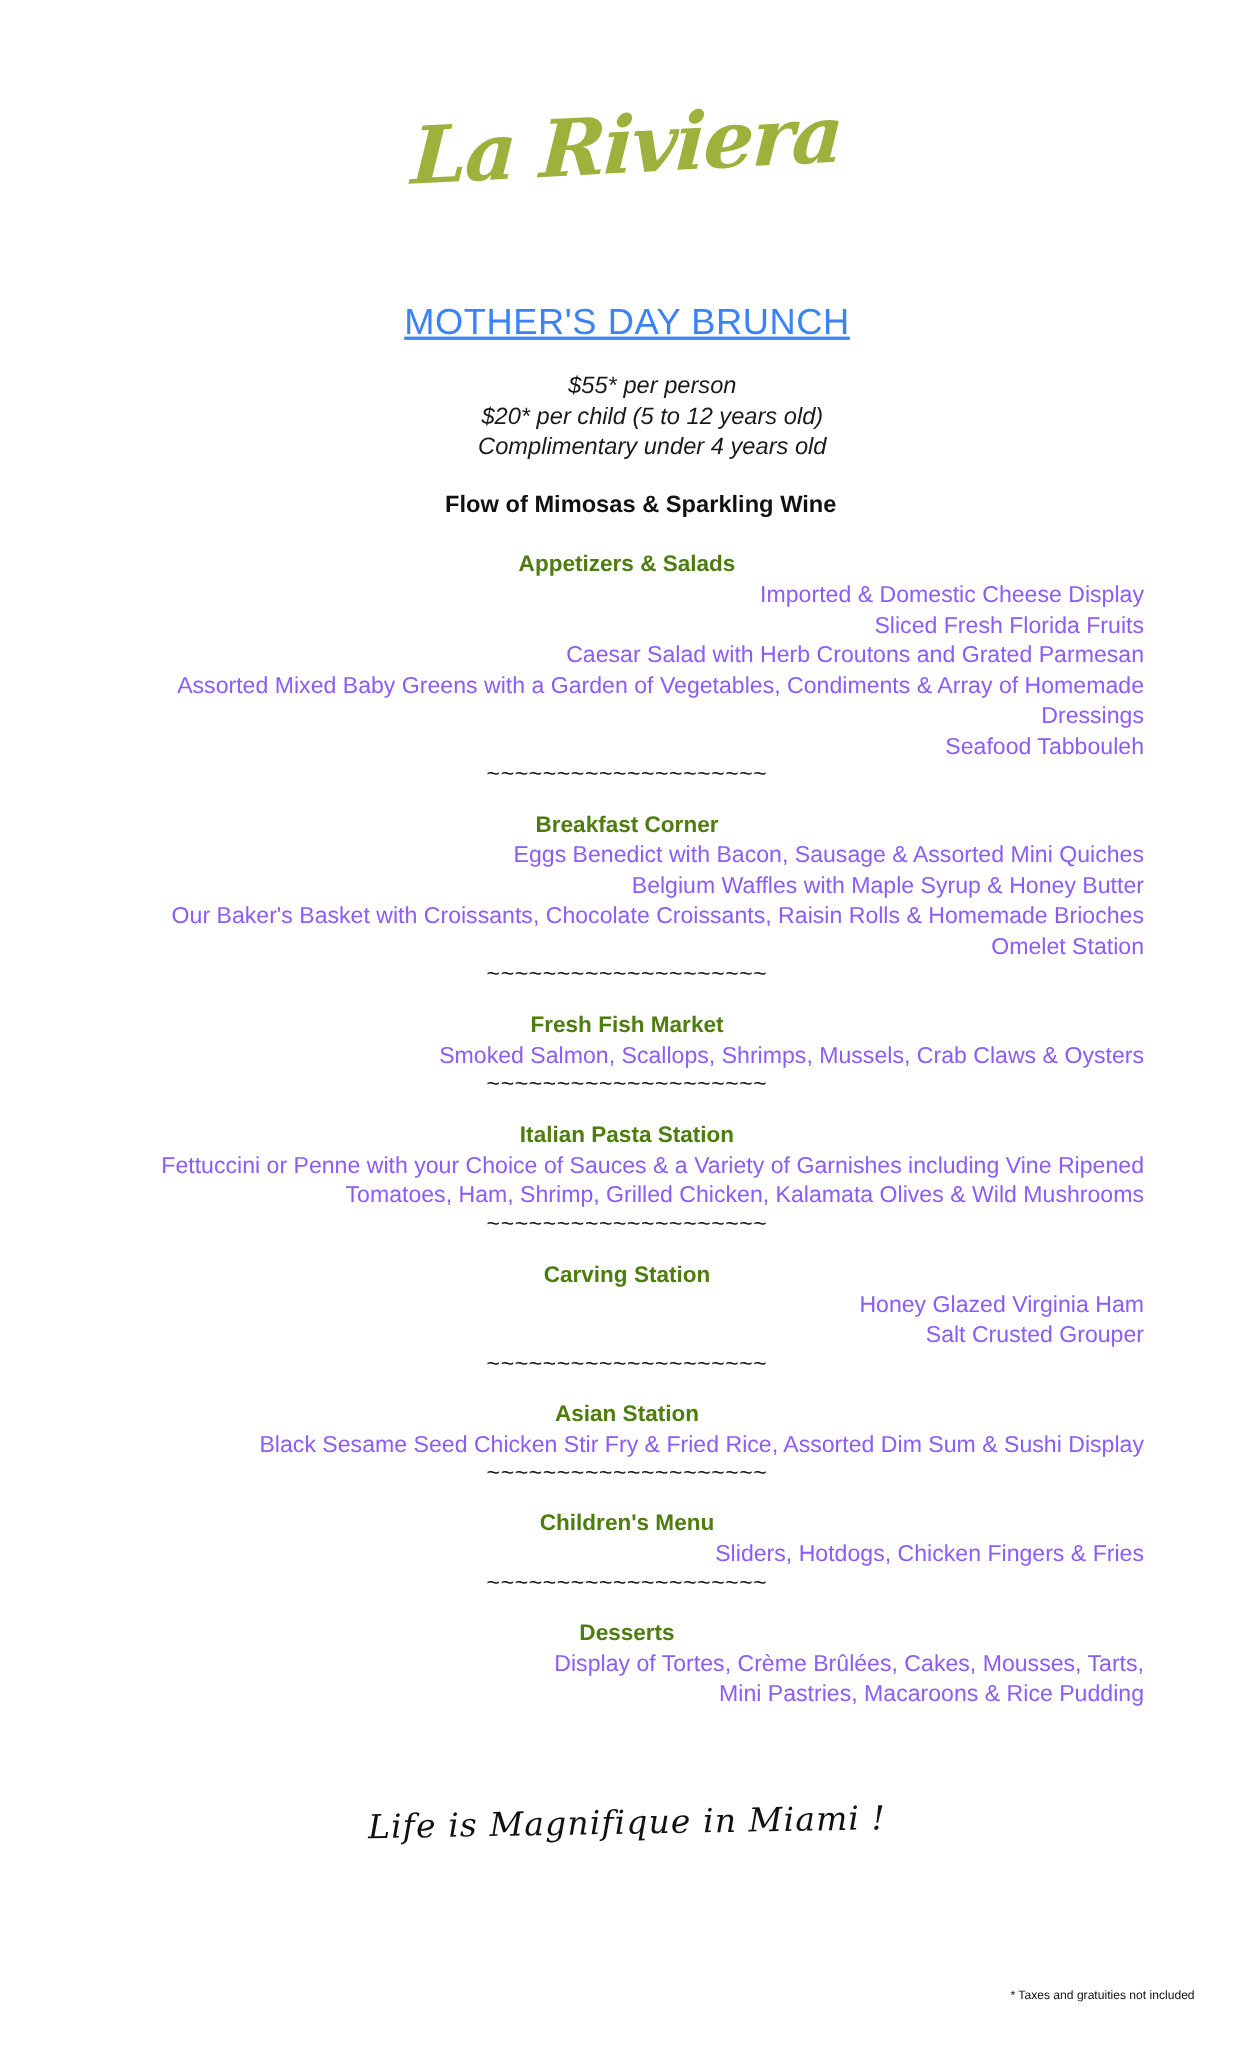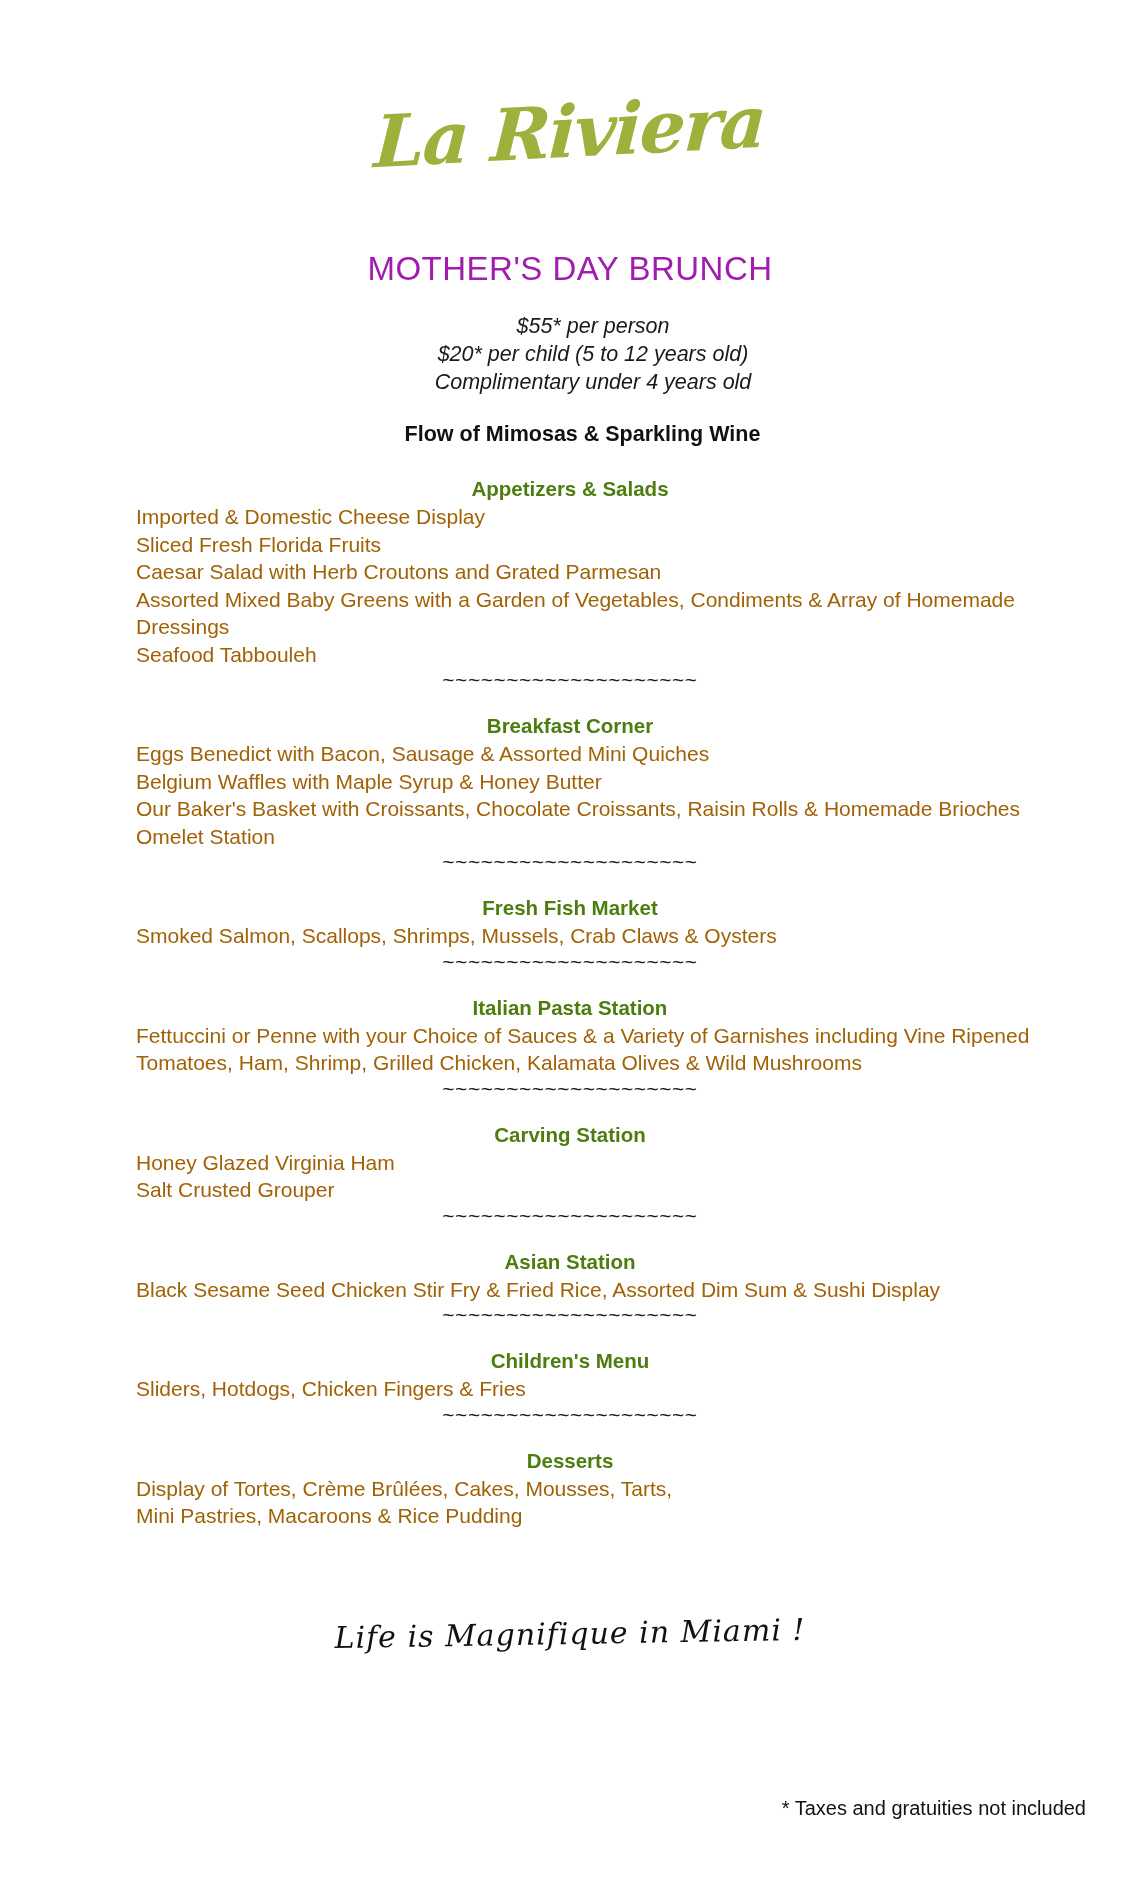--- a/index.html
+++ b/index.html
@@ -34,23 +34,24 @@
     color: #9cb23c;
     letter-spacing: -2px;
     line-height: 1;
     display: inline-block;
     transform: skewX(-6deg) rotate(-3deg);
   }
   .menu-title {
     text-align: center;
     font-size: 33px;
     letter-spacing: 0.5px;
-    color: #a21caf;
-    margin-top: 44px;
+    color: #3b82f6;
+    margin-top: 68px;
     font-weight: 400;
+    text-decoration: underline;
   }
   .pricing {
     text-align: center;
     font-style: italic;
     font-size: 21.5px;
     line-height: 28px;
     color: #1a1a1a;
     margin-top: 24px;
     margin-left: 46px;
   }
@@ -69,24 +70,24 @@
     text-align: center;
     font-weight: bold;
     font-size: 20.5px;
     color: #4d7c0f;
     margin-top: 22px;
   }
   .section-head.first {
     margin-top: 30px;
   }
   .section-lines {
-    text-align: left;
+    text-align: right;
     font-size: 21px;
     line-height: 27.5px;
-    color: #a16207;
+    color: #8b5cf6;
     margin-top: 2px;
     padding-left: 36px;
   }
   .section-lines div {
     padding: 0 100px;
   }
   .divider {
     text-align: center;
     font-size: 21px;
     color: #1a1a1a;
@@ -103,21 +104,21 @@
     font-style: italic;
     font-size: 30px;
     color: #111;
     letter-spacing: 1px;
     transform: rotate(-1deg);
   }
   .fine-print {
     position: absolute;
     right: 54px;
     bottom: 58px;
-    font-size: 20px;
+    font-size: 11px;
     color: #111;
   }
 </style>
 </head>
 <body>
 
 <div class="page">
 
   <div class="logo-wrap">
     <span class="logo-script">La Riviera</span>

